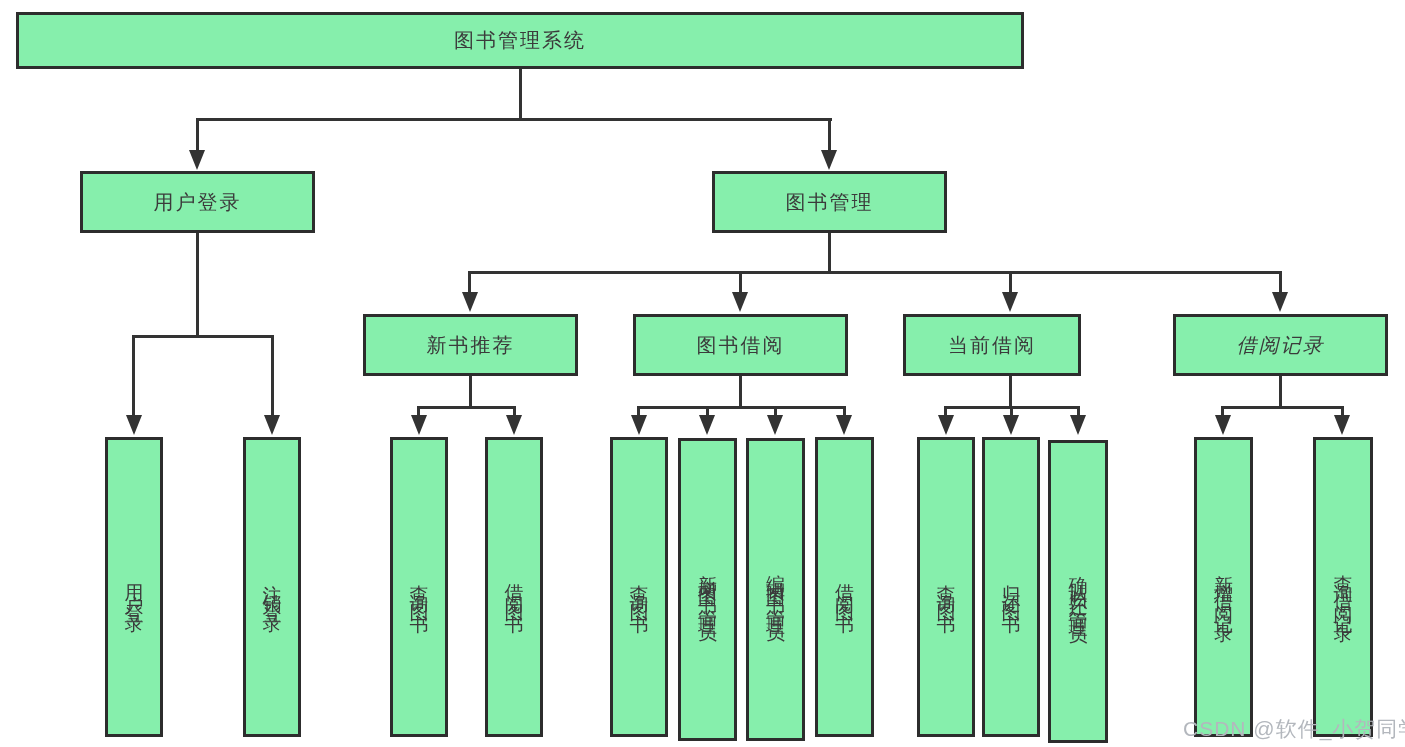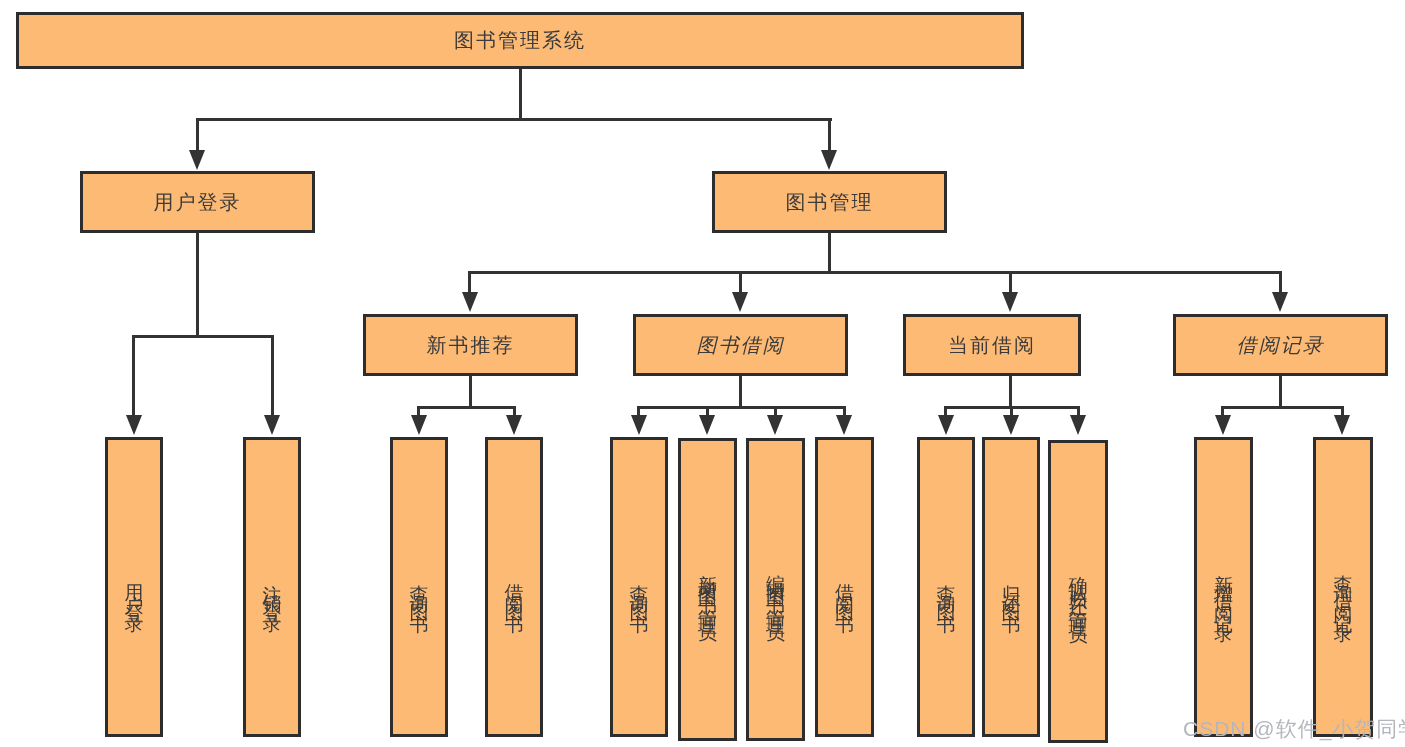--- a/index.html
+++ b/index.html
@@ -7,21 +7,21 @@
   html,body { background:#ffffff; }
   body {
     width:1405px; height:747px;
     font-family:"Liberation Sans", sans-serif;
     position:relative; overflow:hidden;
   }
   .stage { position:relative; width:1405px; height:747px; background:#ffffff; }
 
   .node {
     position:absolute;
-    background:#fdba74;
+    background:#86efac;
     border:3px solid #2d2d2d;
     color:#3b3b3b;
     display:flex; align-items:center; justify-content:center;
     font-size:20px; letter-spacing:2px;
     text-align:center;
   }
   .vnode {
     writing-mode:vertical-rl;
     font-size:19px;
     letter-spacing:10px;
@@ -78,21 +78,21 @@
   <div class="vline" style="left:468px; top:271px; height:24px;"></div>
   <div class="arrow" style="left:462px; top:292px;"></div>
   <div class="vline" style="left:739px; top:271px; height:24px;"></div>
   <div class="arrow" style="left:732px; top:292px;"></div>
   <div class="vline" style="left:1009px; top:271px; height:24px;"></div>
   <div class="arrow" style="left:1002px; top:292px;"></div>
   <div class="vline" style="left:1279px; top:271px; height:24px;"></div>
   <div class="arrow" style="left:1272px; top:292px;"></div>
 
   <div class="node" style="left:363px; top:314px; width:215px; height:62px;">新书推荐</div>
-  <div class="node" style="left:633px; top:314px; width:215px; height:62px;font-style:italic;">图书借阅</div>
+  <div class="node" style="left:633px; top:314px; width:215px; height:62px;">图书借阅</div>
   <div class="node" style="left:903px; top:314px; width:178px; height:62px;">当前借阅</div>
   <div class="node" style="left:1173px; top:314px; width:215px; height:62px;font-style:italic;">借阅记录</div>
 
   <div class="vline" style="left:469px; top:376px; height:33px;"></div>
   <div class="hline" style="left:417px; top:406px; width:99px;"></div>
   <div class="vline" style="left:417px; top:406px; height:12px;"></div>
   <div class="arrow" style="left:411px; top:415px;"></div>
   <div class="vline" style="left:513px; top:406px; height:12px;"></div>
   <div class="arrow" style="left:506px; top:415px;"></div>
 

